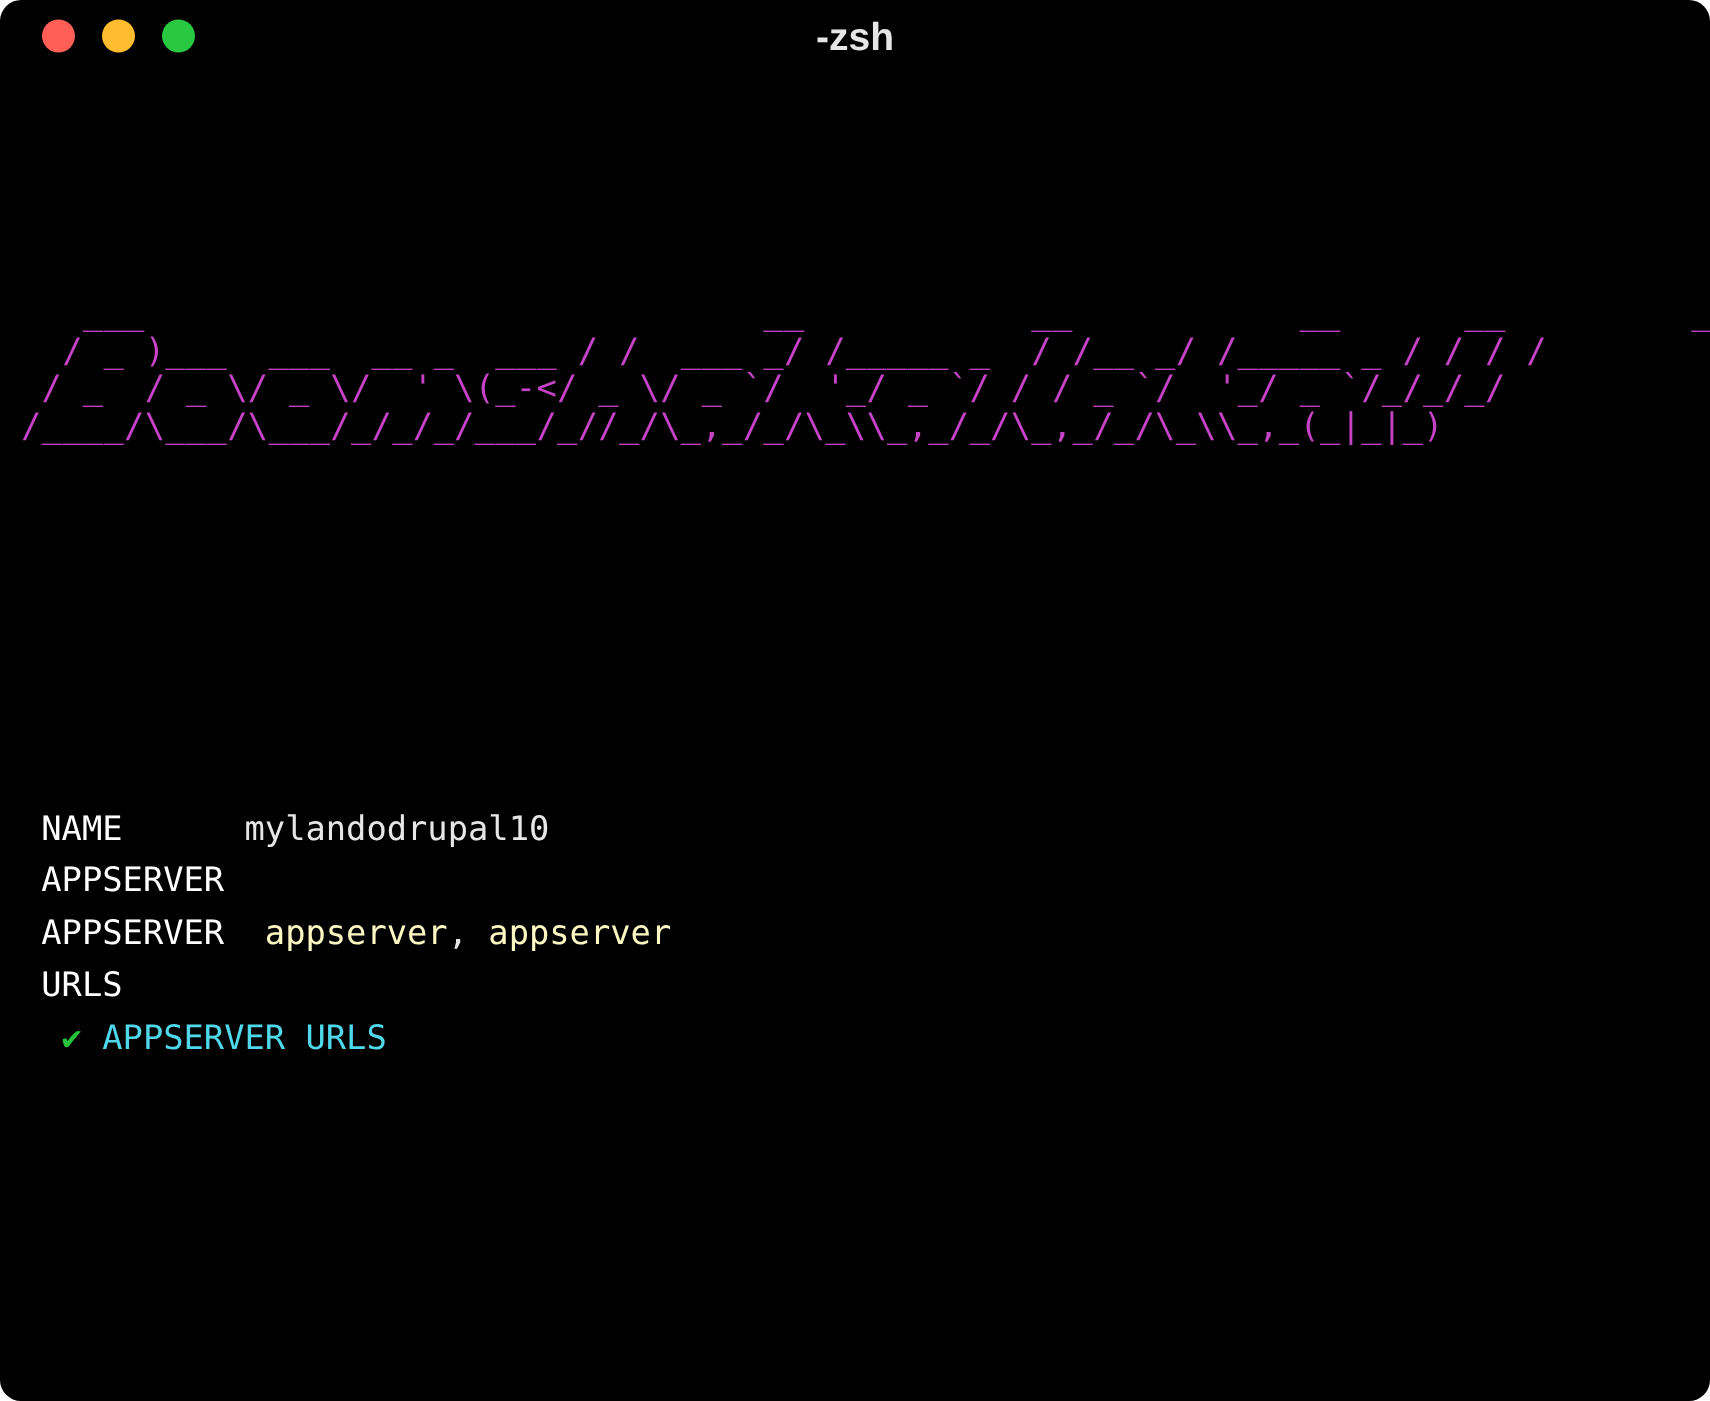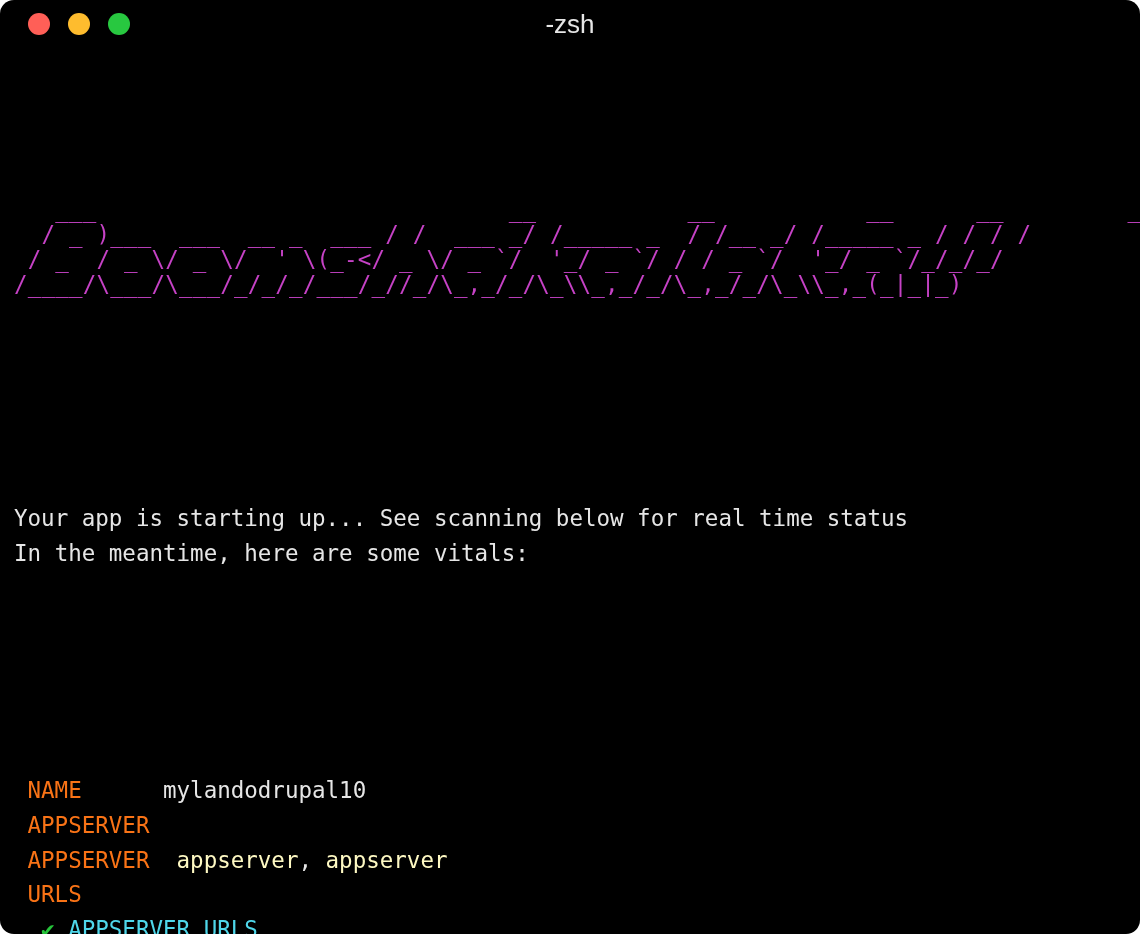--- a/index.html
+++ b/index.html
@@ -35,41 +35,41 @@
   }
   .dot.red    { background: #ff5f57; }
   .dot.yellow { background: #febc2e; }
   .dot.green  { background: #28c840; }
   .title {
     position: absolute;
     left: 0; right: 0;
     text-align: center;
     color: #e6e6e6;
     font-size: 26px;
-    font-weight: 400;
+    font-weight: 700;
     font-family: -apple-system, "Helvetica Neue", Arial, sans-serif;
     pointer-events: none;
   }
 
   .term {
     padding: 20px 14px 14px 14px;
     font-size: 22.5px;
     line-height: 1.55;
     white-space: pre;
     color: #e6e6e6;
   }
   .ascii {
     color: #c642c6; 
     line-height: 1.1;
     margin-bottom: 12px;
     letter-spacing: 0.2px;
   }
 
   .white   { color: #e6e6e6; }
-  .cyan    { color: #f97316; text-align: center; }
+  .cyan    { color: #ffffff; text-align: center; }
   .cyanL   { color: #4fd7ea; }
   .green   { color: #fef9c3; }
   .greenC  { color: #26c33a; font-weight: bold; }
 
   .line { white-space: pre; }
   .pad1 { padding-left: 1ch; }
   .pad2 { padding-left: 2ch; }
 
   .block { margin-top: 28px; }
 </style>
@@ -89,24 +89,20 @@
 
   <div class="term">
 
     <div class="ascii">
 <span class="line">   ___                              __           __           __      __         ______</span>
 <span class="line">  / _ )___  ___  __ _  ___ / /  ___ _/ /_____ _  / /__ _/ /_____ _ / / / /</span>
 <span class="line"> / _  / _ \/ _ \/  ' \(_-&lt;/ _ \/ _ `/  '_/ _ `/ / / _ `/  '_/ _ `/_/_/_/ </span>
 <span class="line">/____/\___/\___/_/_/_/___/_//_/\_,_/_/\_\\_,_/_/\_,_/_/\_\\_,_(_|_|_)  </span>
     </div>
 
-    <div class="block">
-<span class="line white">Your app is starting up... See scanning below for real time status</span>
-<span class="line white">In the meantime, here are some vitals:</span>
-    </div>
 
     <div class="block">
 <span class="line pad1"><span class="cyan">NAME</span><span>      </span><span class="white">mylandodrupal10</span></span>
 <span class="line pad1"><span class="cyan">APPSERVER</span></span>
 <span class="line pad1"><span class="cyan">APPSERVER</span><span>  </span><span class="green">appserver</span><span class="white">, </span><span class="green">appserver</span></span>
 <span class="line pad1"><span class="cyan">URLS</span></span>
 <span class="line pad2"><span class="greenC">✔</span><span> </span><span class="cyanL">APPSERVER URLS</span></span>
 
 
 

